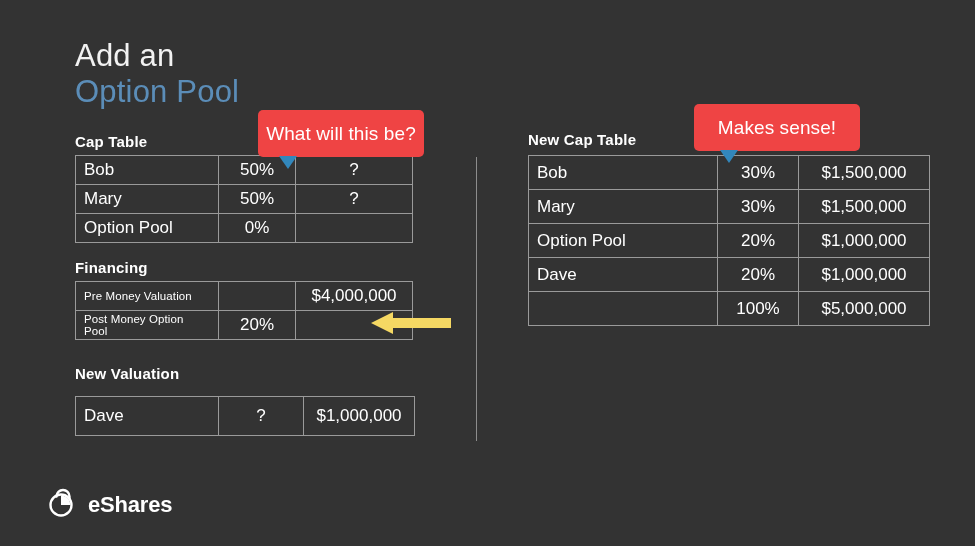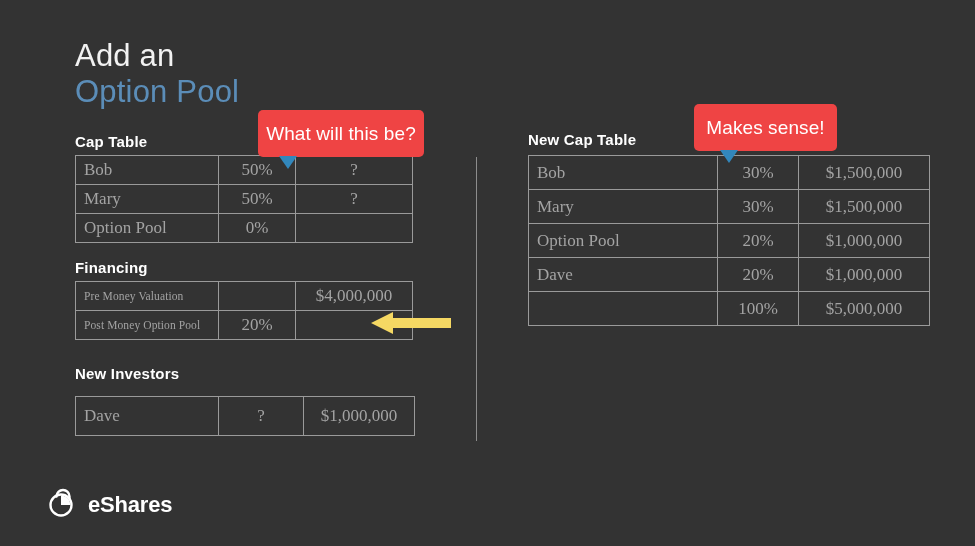--- a/index.html
+++ b/index.html
@@ -28,27 +28,26 @@
   .sec-head{
     position:absolute;
     font-size:15px;font-weight:bold;color:#ffffff;
     letter-spacing:0.2px;
   }
 
   
   .tbl{position:absolute;border-collapse:collapse;table-layout:fixed;}
   .tbl td{
     border:1px solid #9a9a9a;
-    color:#a3a3a3;
+    color:#ffffff;
     background:transparent;
     padding:0 8px;
     height:28px;
     vertical-align:middle;
     font-weight:400;
-    font-family:Liberation Serif, serif;
   }
   .c-name{text-align:left;}
   .c-pct{text-align:center;}
   .c-val{text-align:center;}
 
   
   #cap-table{left:75px;top:155px;width:290px;font-size:17px;}
   #cap-table .c-name{width:126px;}
   #cap-table .c-pct{width:60px;margin-left:32px;}
   #cap-table .c-val{width:100px;}
@@ -89,21 +88,21 @@
     content:"";
     position:absolute;
     bottom:-12px;
     width:0;height:0;
     border-left:9px solid transparent;
     border-right:9px solid transparent;
     border-top:13px solid #3287bc;
   }
   #bubble-left{left:258px;top:110px;width:166px;height:47px;}
   #bubble-left::after{left:21px;}
-  #bubble-right{left:694px;top:104px;width:143px;height:47px;}
+  #bubble-right{left:694px;top:104px;width:166px;height:47px;}
   #bubble-right::after{left:26px;}
 
   
   .divider{
     position:absolute;left:476px;top:157px;
     width:1px;height:284px;background:#8d8d8d;
   }
 
   
   .arrow{position:absolute;left:371px;top:312px;width:80px;height:22px;}
@@ -158,21 +157,21 @@
         <td class="c-val">$4,000,000</td>
       </tr>
       <tr>
         <td class="c-name">Post Money Option Pool</td>
         <td class="c-pct">20%</td>
         <td class="c-val"></td>
       </tr>
     </tbody>
   </table>
 
-  <div class="sec-head" style="left:75px;top:365px;">New Investors</div>
+  <div class="sec-head" style="left:75px;top:365px;">New Valuation</div>
 
   <table class="tbl" id="investors-table">
     <tbody>
       <tr>
         <td class="c-name">Dave</td>
         <td class="c-pct">?</td>
         <td class="c-val">$1,000,000</td>
       </tr>
     </tbody>
   </table>

